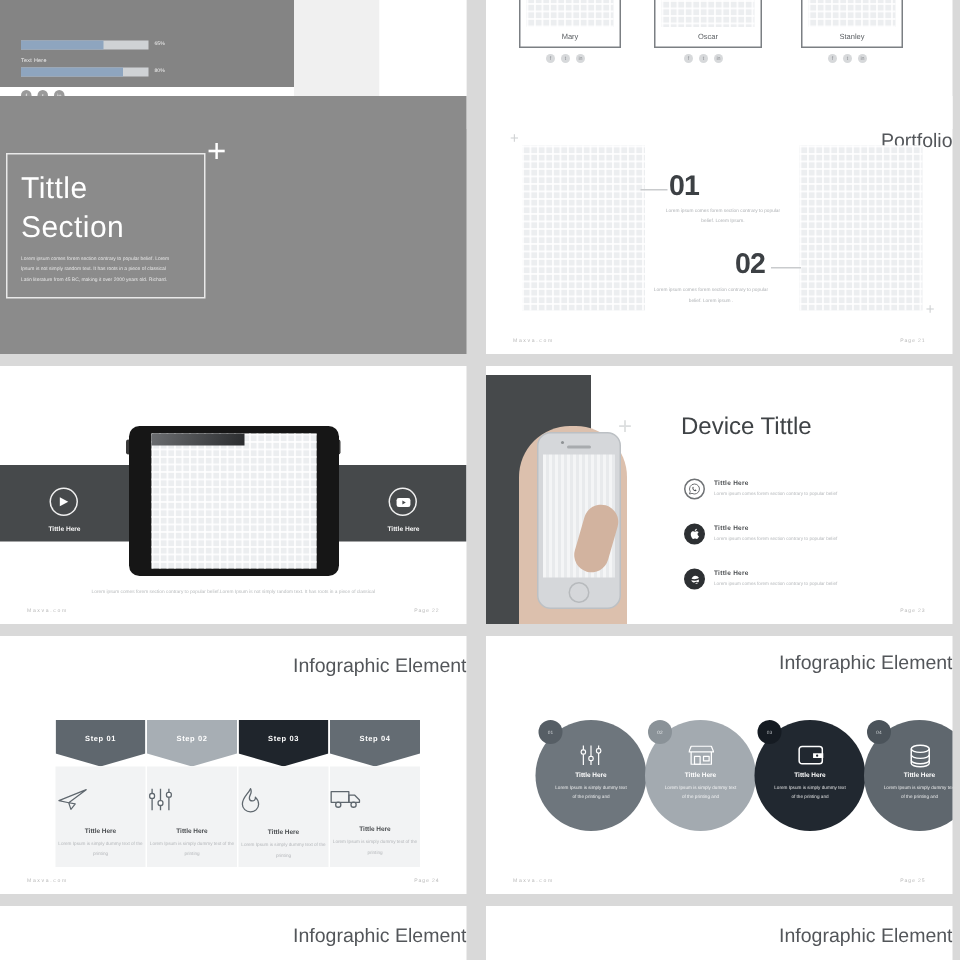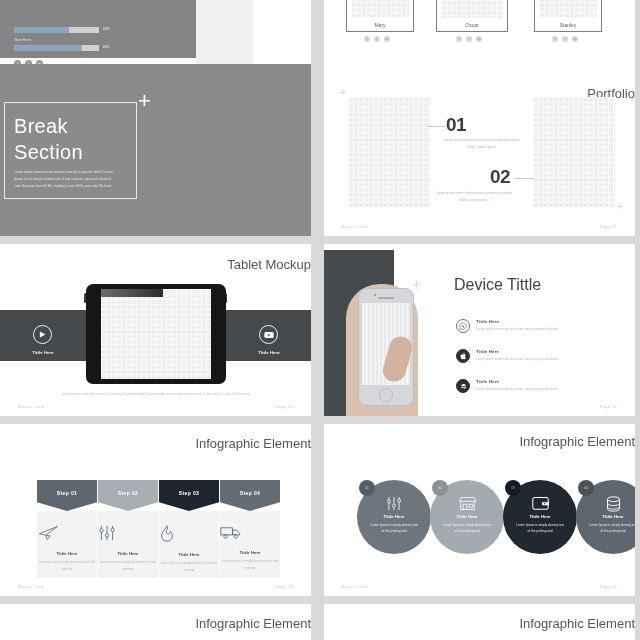--- a/index.html
+++ b/index.html
@@ -207,21 +207,21 @@
       <span>in</span>
     </div>
 
     <div class="footer-brand" style="bottom:11px">Maxva.com</div>
     <div class="footer-page" style="bottom:11px">Page 19</div>
   </div>
 
   <div class="slide" id="s3">
     <div class="plus" style="left:138px;top:26px;font-size:22px;font-weight:400;color:#fff;">+</div>
     <div class="frame"></div>
-    <div class="bk" style="top:50px">Break</div>
+    <div class="bk" style="top:50px">Tittle</div>
     <div class="bk" style="top:76px">Section</div>
     <div class="body">Lorem ipsum comes forem section contrary to popular belief. Lorem Ipsum is not simply random text. It has roots in a piece of classical Latin literature from 45 BC, making it over 2000 years old. Richard.</div>
   </div>
 
   <div class="slide" id="s4">
     <div class="plus" style="left:16px;top:24px;font-size:10px;color:#d0d2d4">+</div>
     <div class="plus" style="right:12px;bottom:24px;font-size:10px;color:#d0d2d4">+</div>
 
     <div class="title-center" style="top:22px;font-size:13px;">Portfolio</div>
 
@@ -234,21 +234,20 @@
 
     <div class="lead" style="left:190px;top:114px;width:20px;"></div>
     <div class="num" style="left:166px;top:102px;">02</div>
     <div class="ntxt" style="left:110px;top:126px;width:80px;">Lorem ipsum comes forem section contrary to popular belief. Lorem ipsum .</div>
 
     <div class="footer-brand">Maxva.com</div>
     <div class="footer-page">Page 21</div>
   </div>
 
   <div class="slide" id="s5">
-    <div class="title-center" style="top:13px;font-size:13px;">Tablet Mockup</div>
     <div class="band"></div>
 
     <div class="tside" style="left:84px;"></div>
     <div class="tside" style="left:224px;"></div>
 
     <div class="tab-outer">
       <div class="tab-inner mesh"></div>
       <div class="tab-sheen"></div>
     </div>
 

